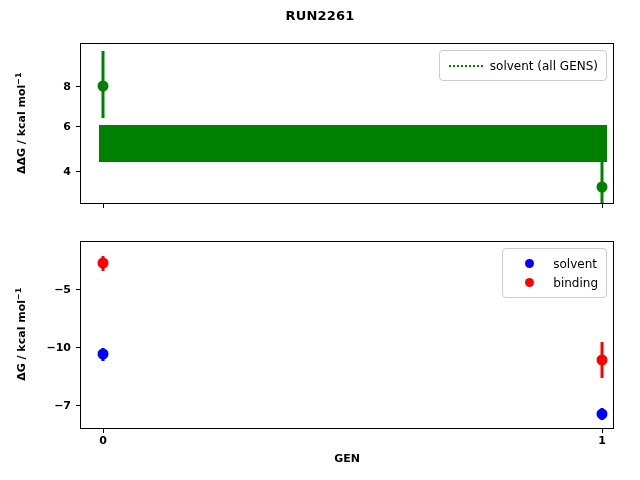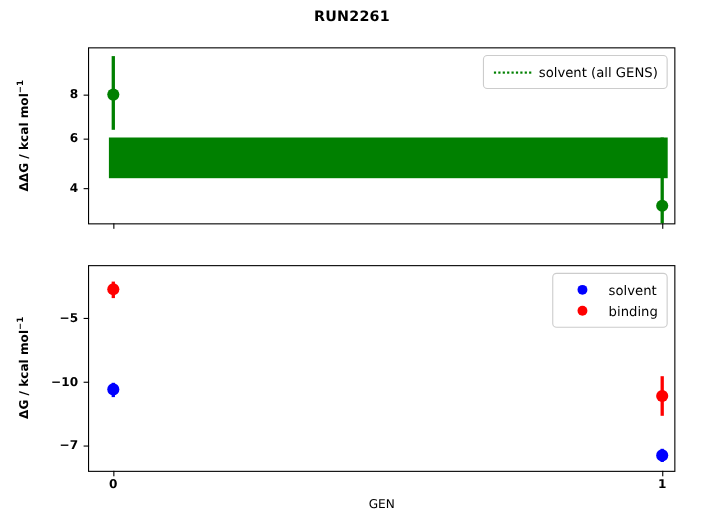--- a/index.html
+++ b/index.html
@@ -128,21 +128,21 @@
     margin-left: -68px;
     text-align: center;
   }
   #xlabel {
     position: absolute;
     left: 80px;
     width: 534px;
     top: 452px;
     text-align: center;
     font-size: 11px;
-    font-weight: normal;
+    font-weight: bold;
     color: #000000;
   }
 
   
   .errbar {
     position: absolute;
     width: 3px;
     transform: translateX(-50%);
   }
   .marker {

